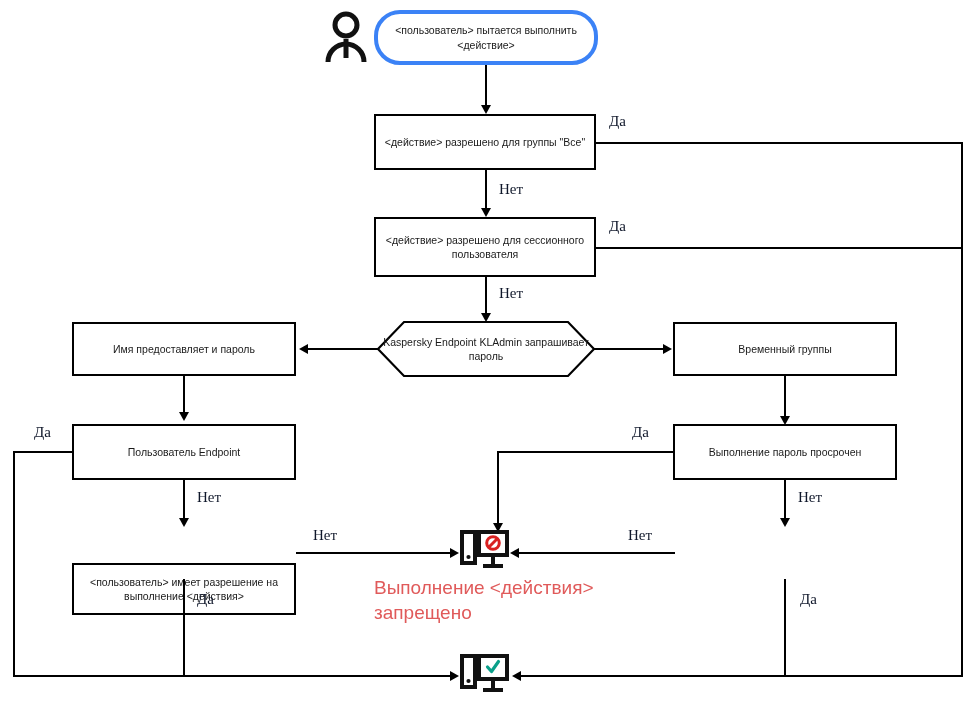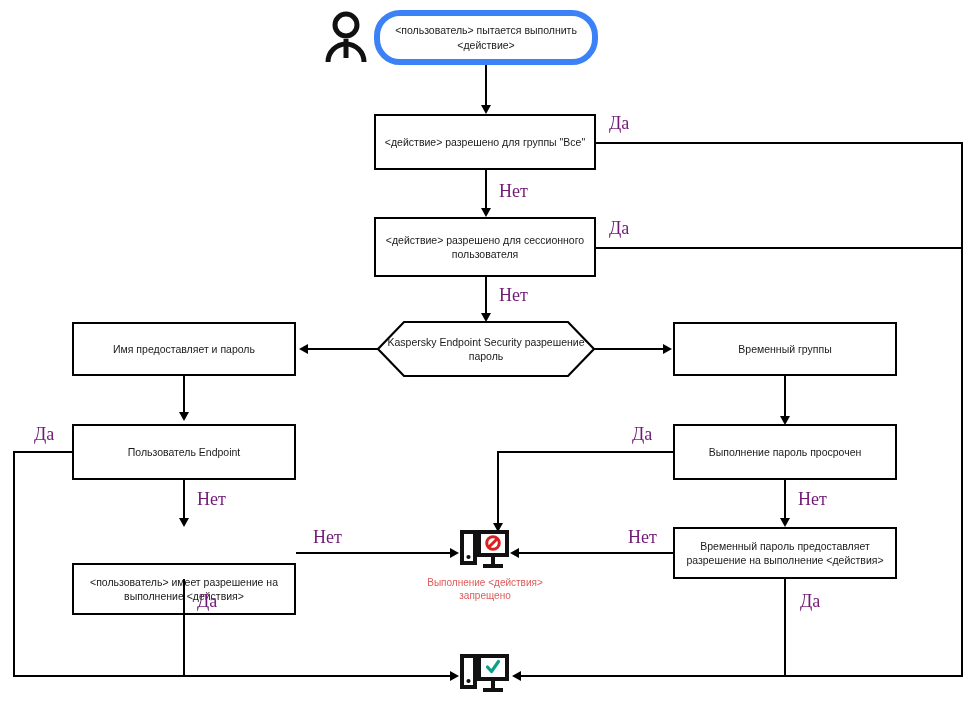--- a/index.html
+++ b/index.html
@@ -1,38 +1,38 @@
 <!DOCTYPE html>
 <html><head>
 <meta charset="utf-8">
 <style>
   html,body{margin:0;padding:0;background:#ffffff;}
   body{font-family:"Liberation Sans",sans-serif;}
   #stage{position:relative;width:975px;height:722px;background:#ffffff;overflow:hidden;}
 
   .node{position:absolute;box-sizing:border-box;display:flex;align-items:center;justify-content:center;text-align:center;}
   .rect{border:2px solid #000;background:#fff;font-size:10.5px;line-height:1.35;color:#1a1a1a;padding:2px 6px;}
-  .term{border:6px solid #3b82f6;background:#fff;border-radius:26px;font-size:10.5px;line-height:1.4;color:#1a1a1a;padding:2px 10px;text-align:center;}
+  .term{border:4px solid #3b82f6;background:#fff;border-radius:26px;font-size:10.5px;line-height:1.4;color:#1a1a1a;padding:2px 10px;text-align:center;}
 
   .hexwrap{position:absolute;}
   .hexwrap svg{display:block;}
   .hexlabel{position:absolute;left:0;top:0;width:100%;height:100%;display:flex;align-items:center;justify-content:center;text-align:center;font-size:10.5px;line-height:1.35;color:#1a1a1a;}
 
   .edge{position:absolute;background:#000;}
   .h{height:2px;}
   .v{width:2px;}
 
   .arrow{position:absolute;width:0;height:0;}
   .arrow.down{border-left:5px solid transparent;border-right:5px solid transparent;border-top:9px solid #000;}
   .arrow.left{border-top:5px solid transparent;border-bottom:5px solid transparent;border-right:9px solid #000;}
   .arrow.right{border-top:5px solid transparent;border-bottom:5px solid transparent;border-left:9px solid #000;}
 
-  .elabel{position:absolute;font-size:18px;color:#701a75;white-space:nowrap;font-family:"Liberation Serif",serif;}
+  .elabel{position:absolute;font-size:15px;color:#0f172a;white-space:nowrap;font-family:"Liberation Serif",serif;}
 
-  .caption{position:absolute;text-align:center;font-size:10px;line-height:1.3;white-space:pre-line;}
+  .caption{position:absolute;font-size:19px;line-height:1.3;white-space:pre-line;}
   .cap-denied{color:#e05a5a;}
   .cap-ok{color:#0a8f8f;}
 
   .icon{position:absolute;}
   .icon svg{display:block;}
 </style>
 </head>
 <body>
 
 <div id="stage">
@@ -74,21 +74,21 @@
 
   <div class="edge v" style="left:485px;top:277px;height:40px;"></div>
   <div class="arrow down" style="left:481px;top:313px;"></div>
   <div class="elabel" style="left:499px;top:285px;">Нет</div>
 
   <div class="hexwrap" style="left:376px;top:320px;width:220px;height:58px;">
     <svg width="220" height="58" viewBox="0 0 220 58">
       <polygon points="28,2 192,2 218,29 192,56 28,56 2,29" fill="#fff" stroke="#000" stroke-width="2.2"></polygon>
     </svg>
     <div class="hexlabel">
-      <span>Kaspersky Endpoint Security разрешение пароль</span>
+      <span>Kaspersky Endpoint KLAdmin запрашивает пароль</span>
     </div>
   </div>
 
   <div class="edge h" style="left:308px;top:348px;width:70px;"></div>
   <div class="arrow left" style="left:299px;top:344px;"></div>
 
   <div class="edge h" style="left:594px;top:348px;width:70px;"></div>
   <div class="arrow right" style="left:663px;top:344px;"></div>
 
   <div class="node rect" style="left:72px;top:322px;width:224px;height:54px;">
@@ -134,23 +134,20 @@
 
   <div class="edge h" style="left:497px;top:451px;width:177px;"></div>
   <div class="edge v" style="left:497px;top:451px;height:76px;"></div>
   <div class="arrow down" style="left:493px;top:523px;"></div>
   <div class="elabel" style="left:632px;top:424px;">Да</div>
 
   <div class="edge v" style="left:784px;top:480px;height:42px;"></div>
   <div class="arrow down" style="left:780px;top:518px;"></div>
   <div class="elabel" style="left:798px;top:489px;">Нет</div>
 
-  <div class="node rect" style="left:673px;top:527px;width:224px;height:52px;">
-    <span>Временный пароль предоставляет разрешение на выполнение &lt;действия&gt;</span>
-  </div>
 
   <div class="edge h" style="left:518px;top:552px;width:157px;"></div>
   <div class="arrow left" style="left:510px;top:548px;"></div>
   <div class="elabel" style="left:628px;top:527px;">Нет</div>
 
   <div class="edge v" style="left:784px;top:579px;height:98px;"></div>
   <div class="elabel" style="left:800px;top:591px;">Да</div>
 
   <div class="icon" style="left:460px;top:528px;width:50px;height:48px;">
     <svg width="50" height="48" viewBox="0 0 50 48">

